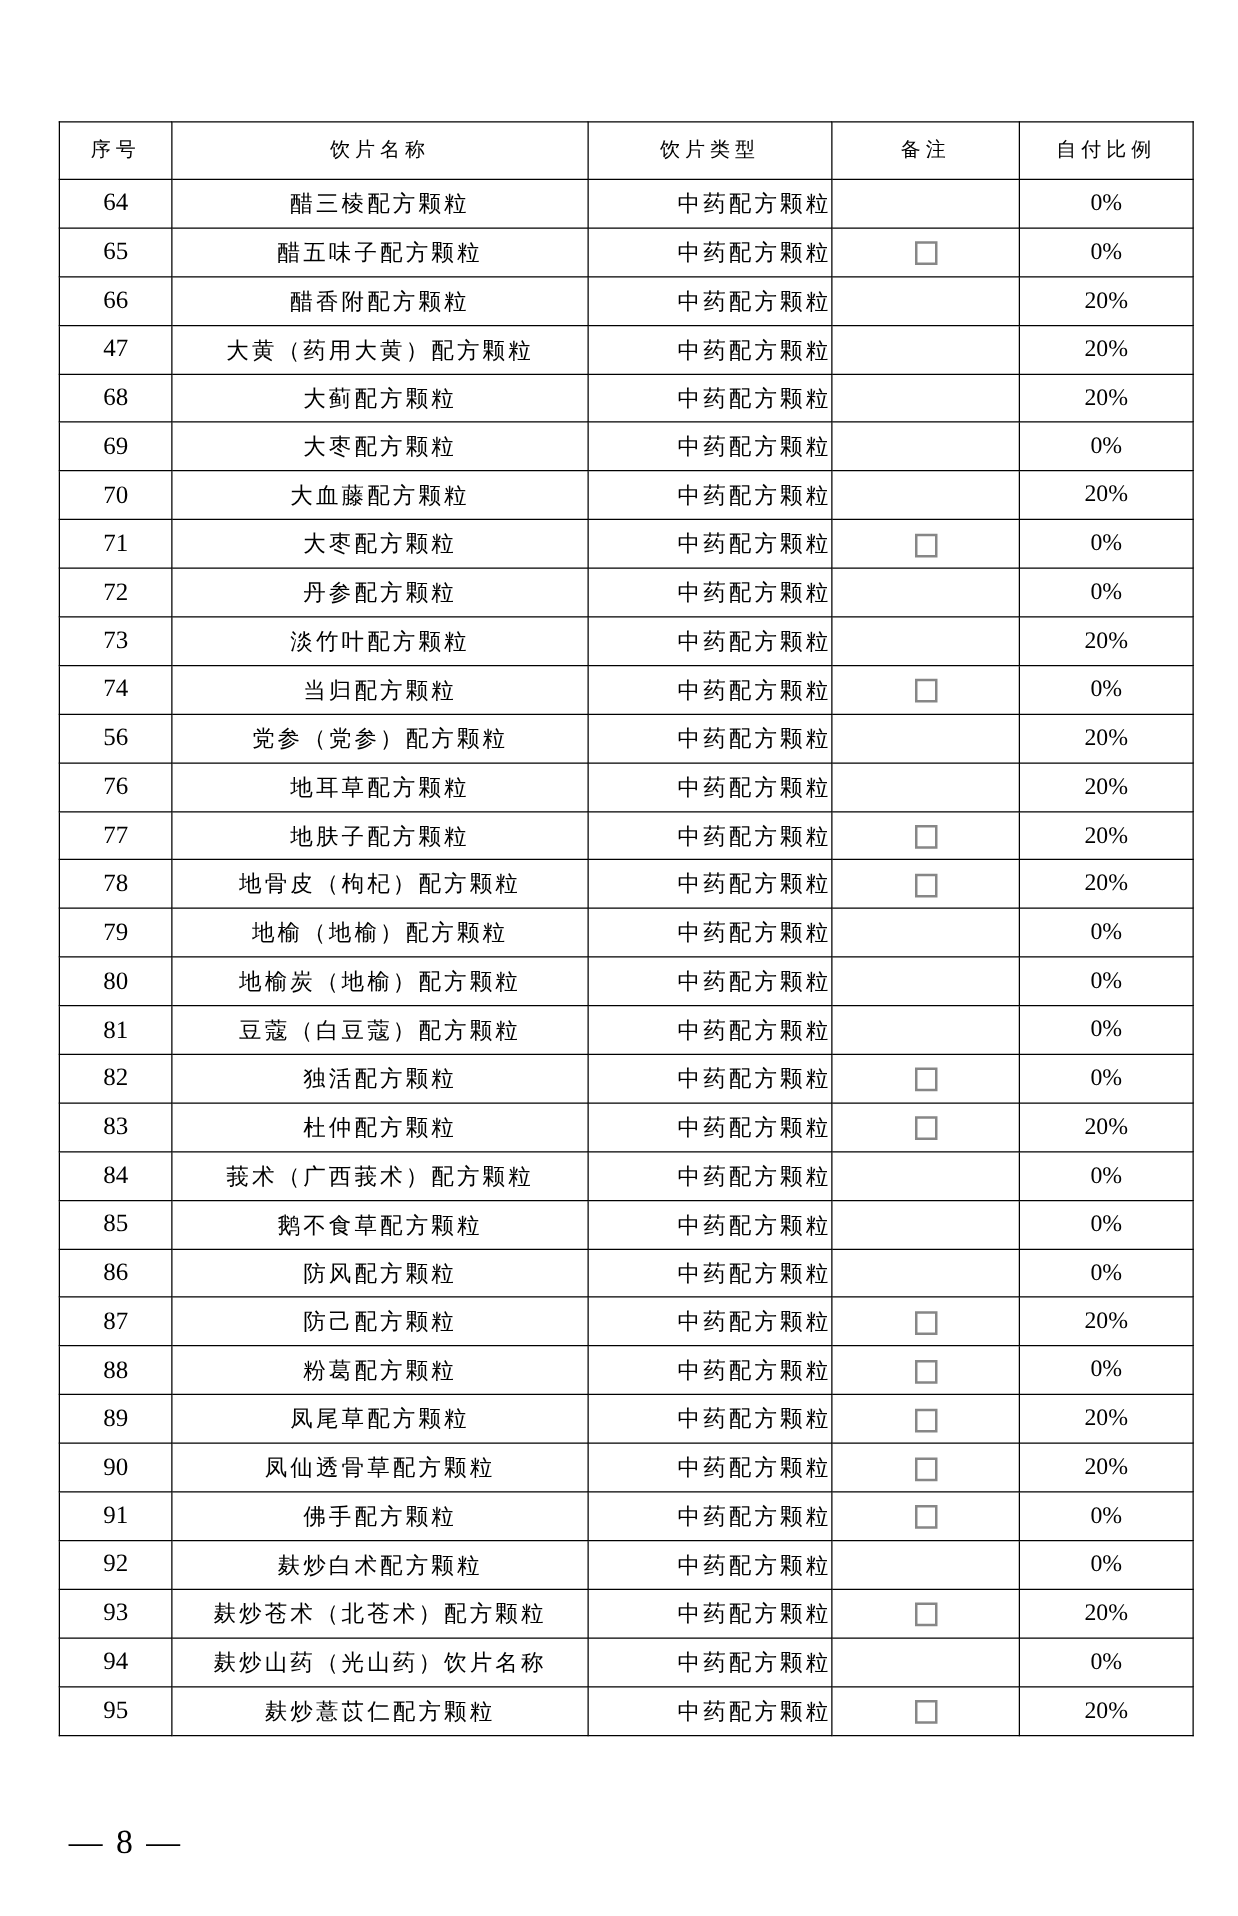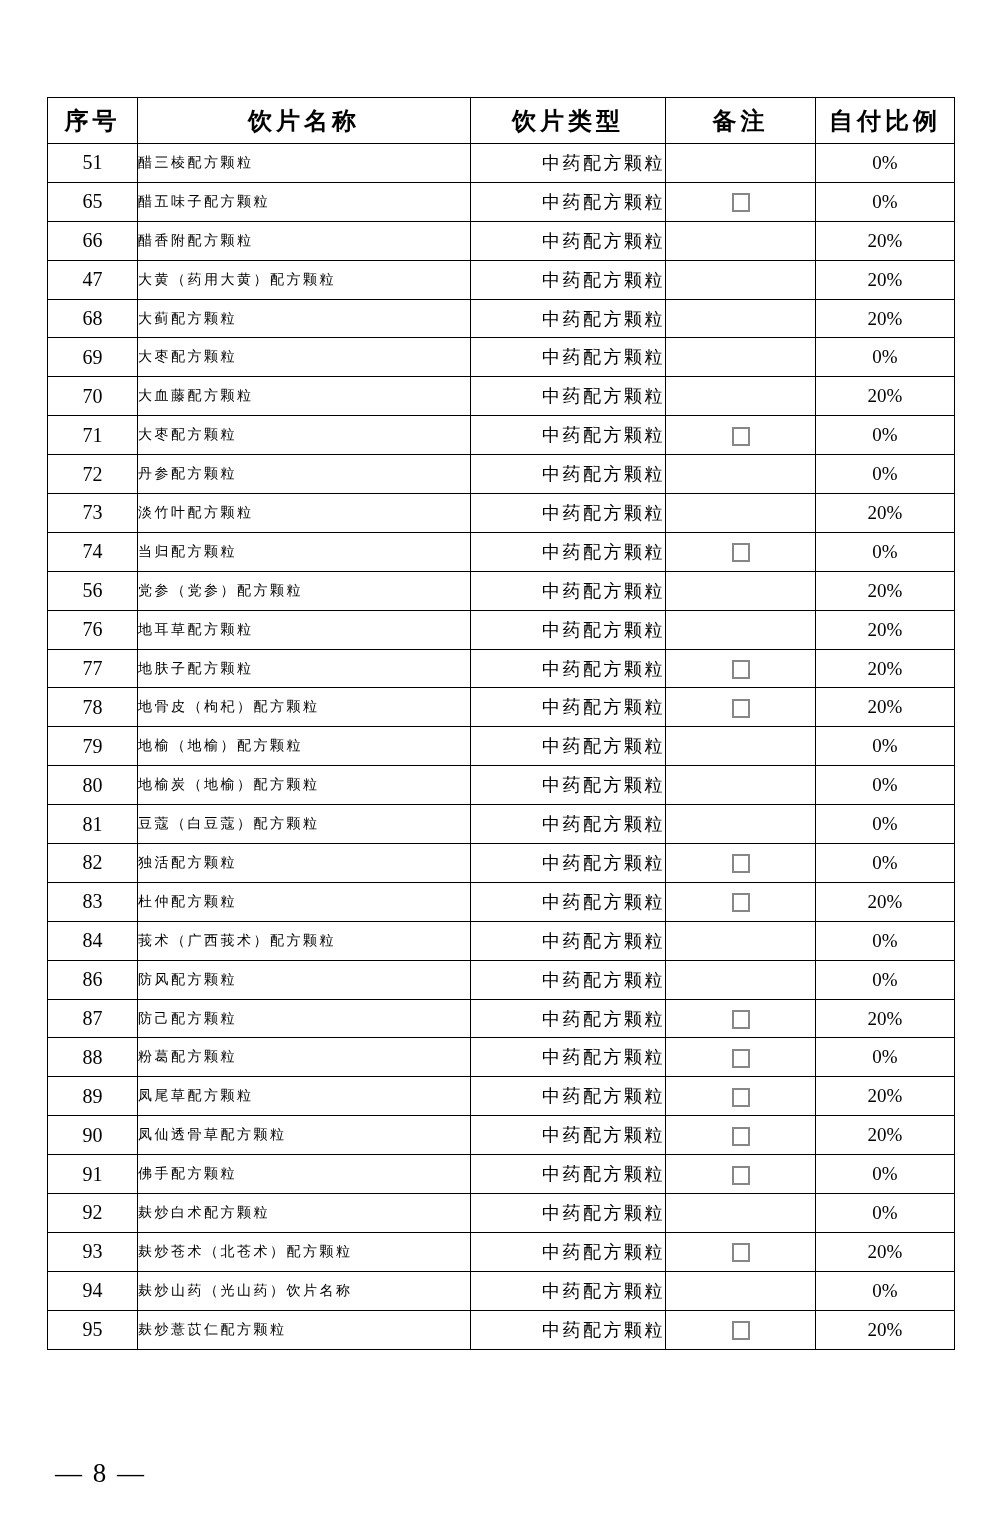--- a/index.html
+++ b/index.html
@@ -28,36 +28,36 @@
   }
   table.med-table th,
   table.med-table td {
     border: 1px solid #000000;
     padding: 0;
     overflow: hidden;
     white-space: nowrap;
   }
   table.med-table th {
     height: 45px;
-    font-size: 24px;
-    font-weight: bold;
+    font-size: 16px;
+    font-weight: normal;
     letter-spacing: 4px;
     text-align: center;
   }
   table.med-table tbody tr {
     height: 38.9px;
   }
   td.cell-no {
     text-align: center;
     font-size: 20px;
   }
   td.cell-name {
-    text-align: left;
+    text-align: center;
     padding-left: 9px;
-    font-size: 14px;
+    font-size: 18px;
     letter-spacing: 2.5px;
     font-family: Liberation Mono, monospace;
   }
   td.cell-type {
     text-align: right;
     font-size: 18px;
     letter-spacing: 2.5px;
   }
   td.cell-remark {
     text-align: center;
@@ -102,21 +102,21 @@
       <tr>
         <th>序号</th>
         <th>饮片名称</th>
         <th>饮片类型</th>
         <th>备注</th>
         <th>自付比例</th>
       </tr>
     </thead>
     <tbody id="table-body">
   <tr>
-    <td class="cell-no">51</td>
+    <td class="cell-no">64</td>
     <td class="cell-name">醋三棱配方颗粒</td>
     <td class="cell-type">中药配方颗粒</td>
     <td class="cell-remark"></td>
     <td class="cell-ratio">0%</td>
   </tr>
 
   <tr>
     <td class="cell-no">65</td>
     <td class="cell-name">醋五味子配方颗粒</td>
     <td class="cell-type">中药配方颗粒</td>
@@ -269,20 +269,27 @@
   </tr>
 
   <tr>
     <td class="cell-no">84</td>
     <td class="cell-name">莪术（广西莪术）配方颗粒</td>
     <td class="cell-type">中药配方颗粒</td>
     <td class="cell-remark"></td>
     <td class="cell-ratio">0%</td>
   </tr>
 
+  <tr>
+    <td class="cell-no">85</td>
+    <td class="cell-name">鹅不食草配方颗粒</td>
+    <td class="cell-type">中药配方颗粒</td>
+    <td class="cell-remark"></td>
+    <td class="cell-ratio">0%</td>
+  </tr>
 
   <tr>
     <td class="cell-no">86</td>
     <td class="cell-name">防风配方颗粒</td>
     <td class="cell-type">中药配方颗粒</td>
     <td class="cell-remark"></td>
     <td class="cell-ratio">0%</td>
   </tr>
 
   <tr>

